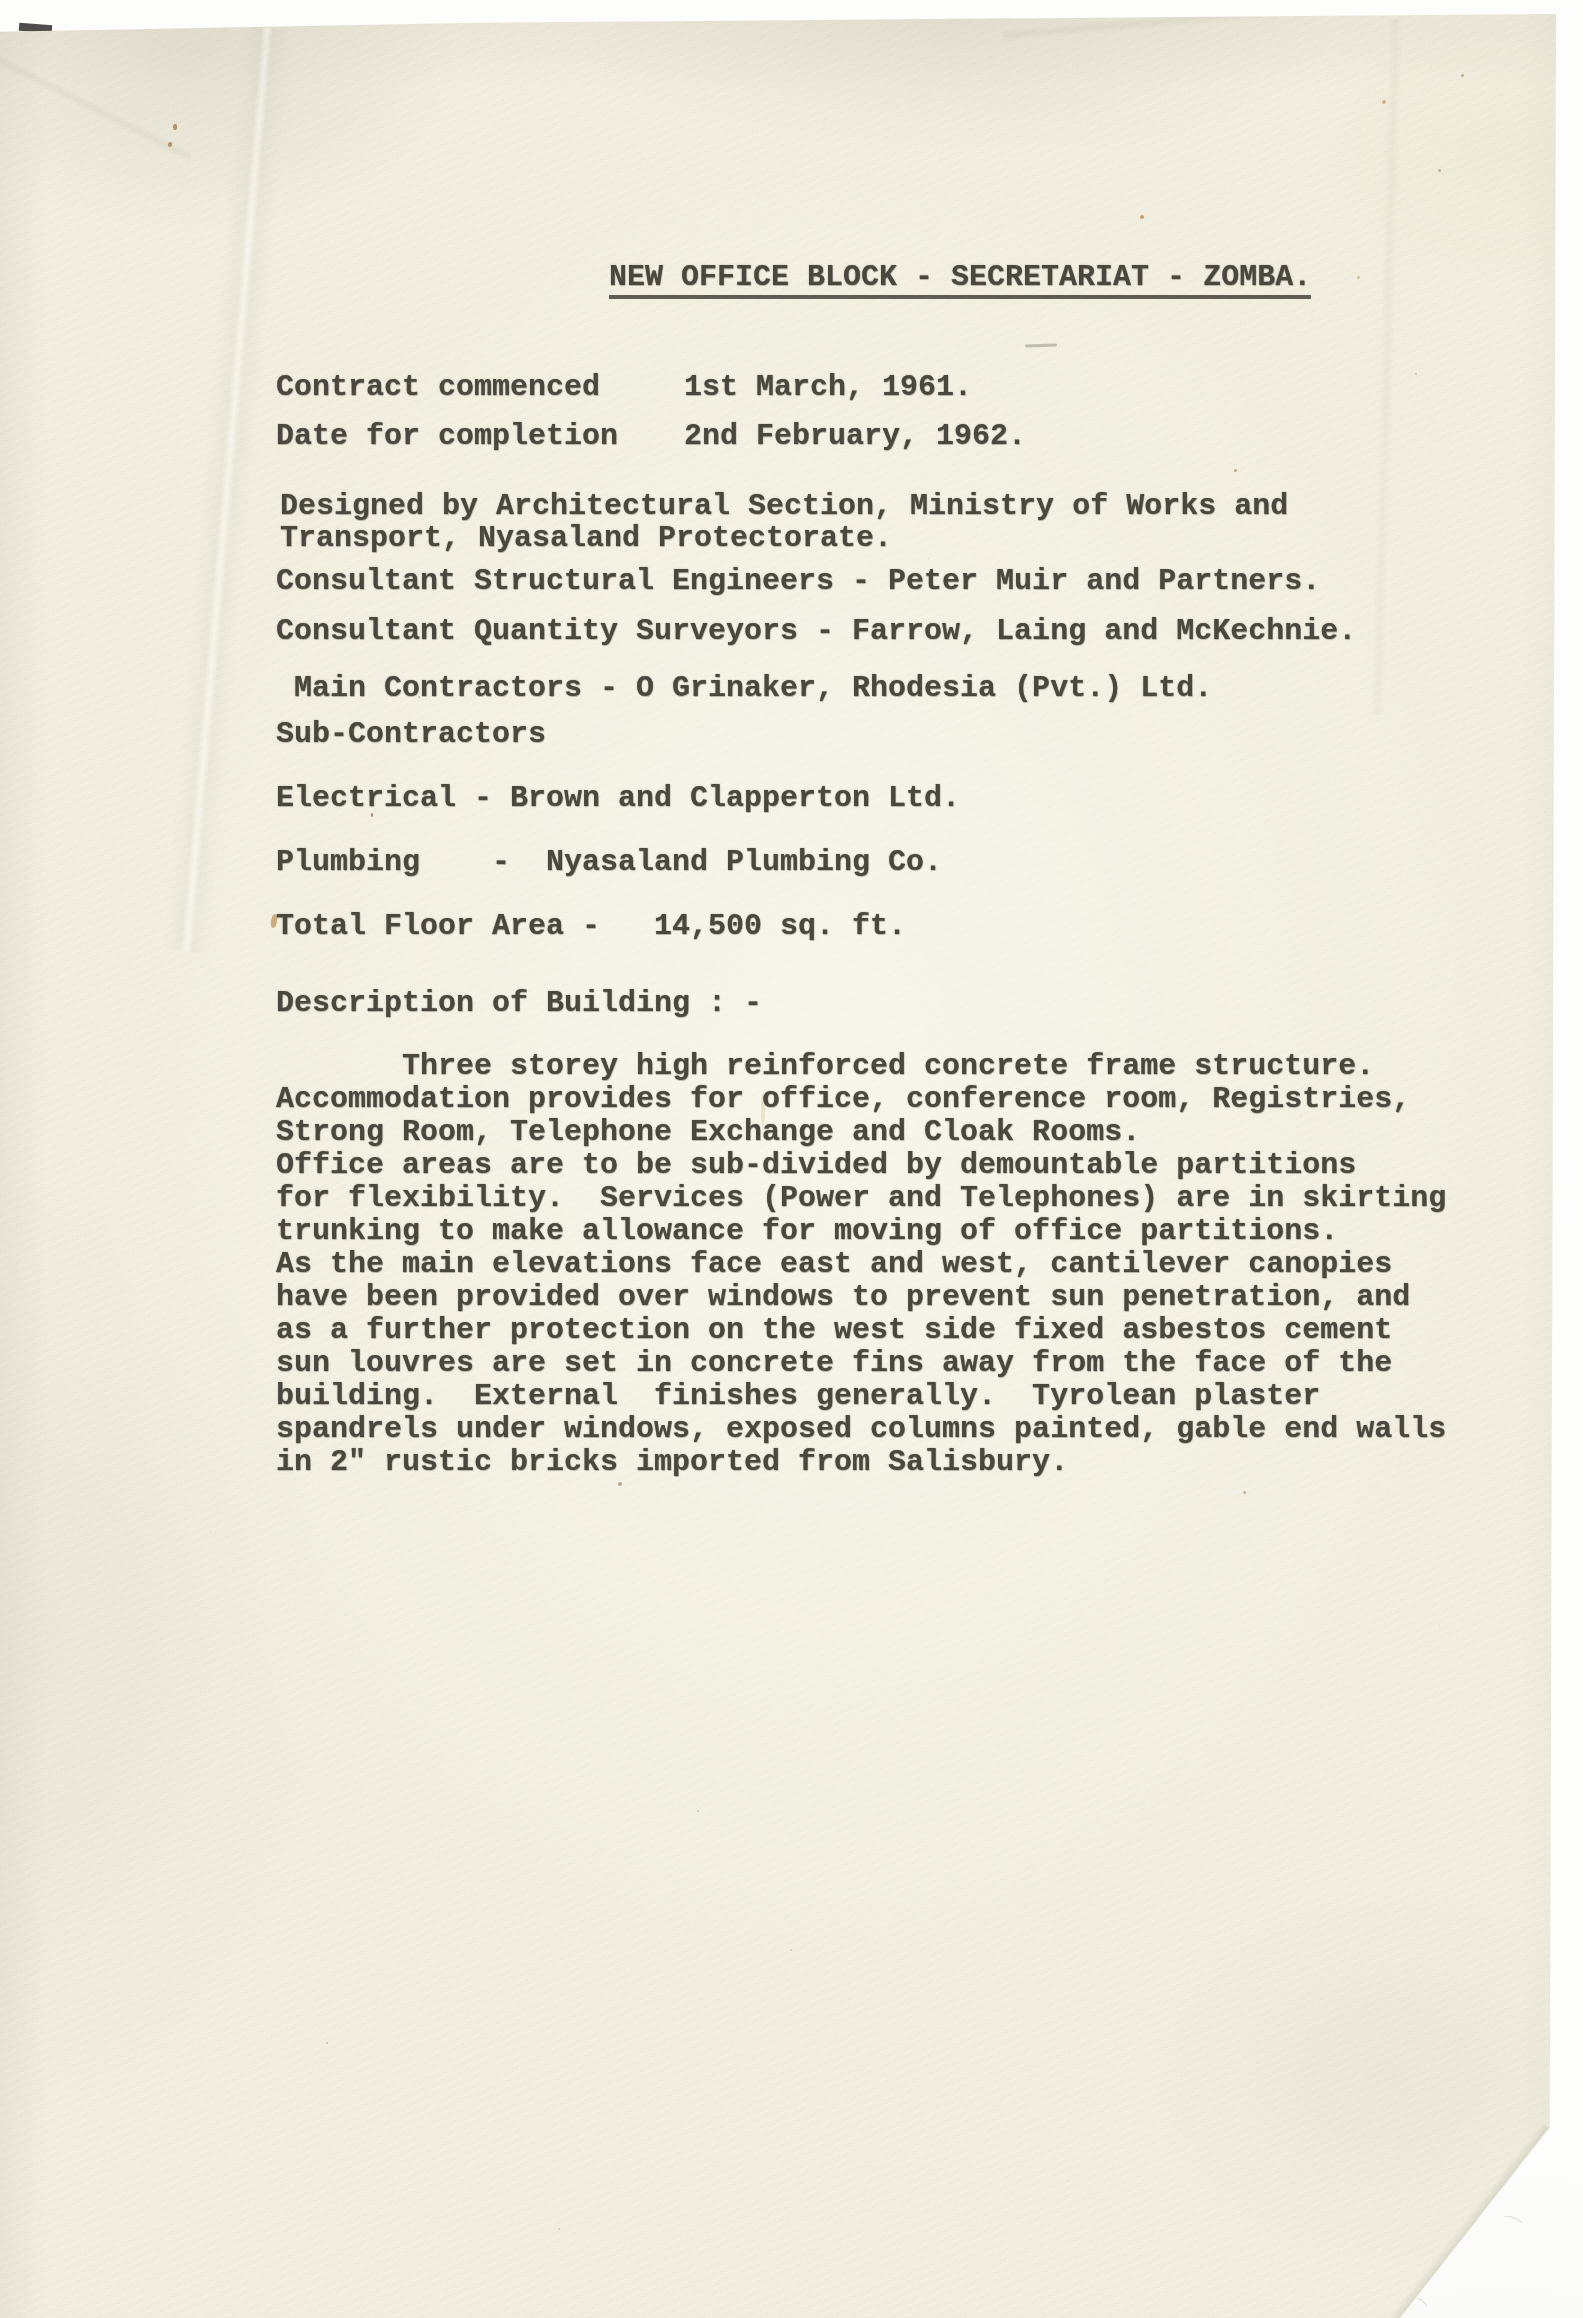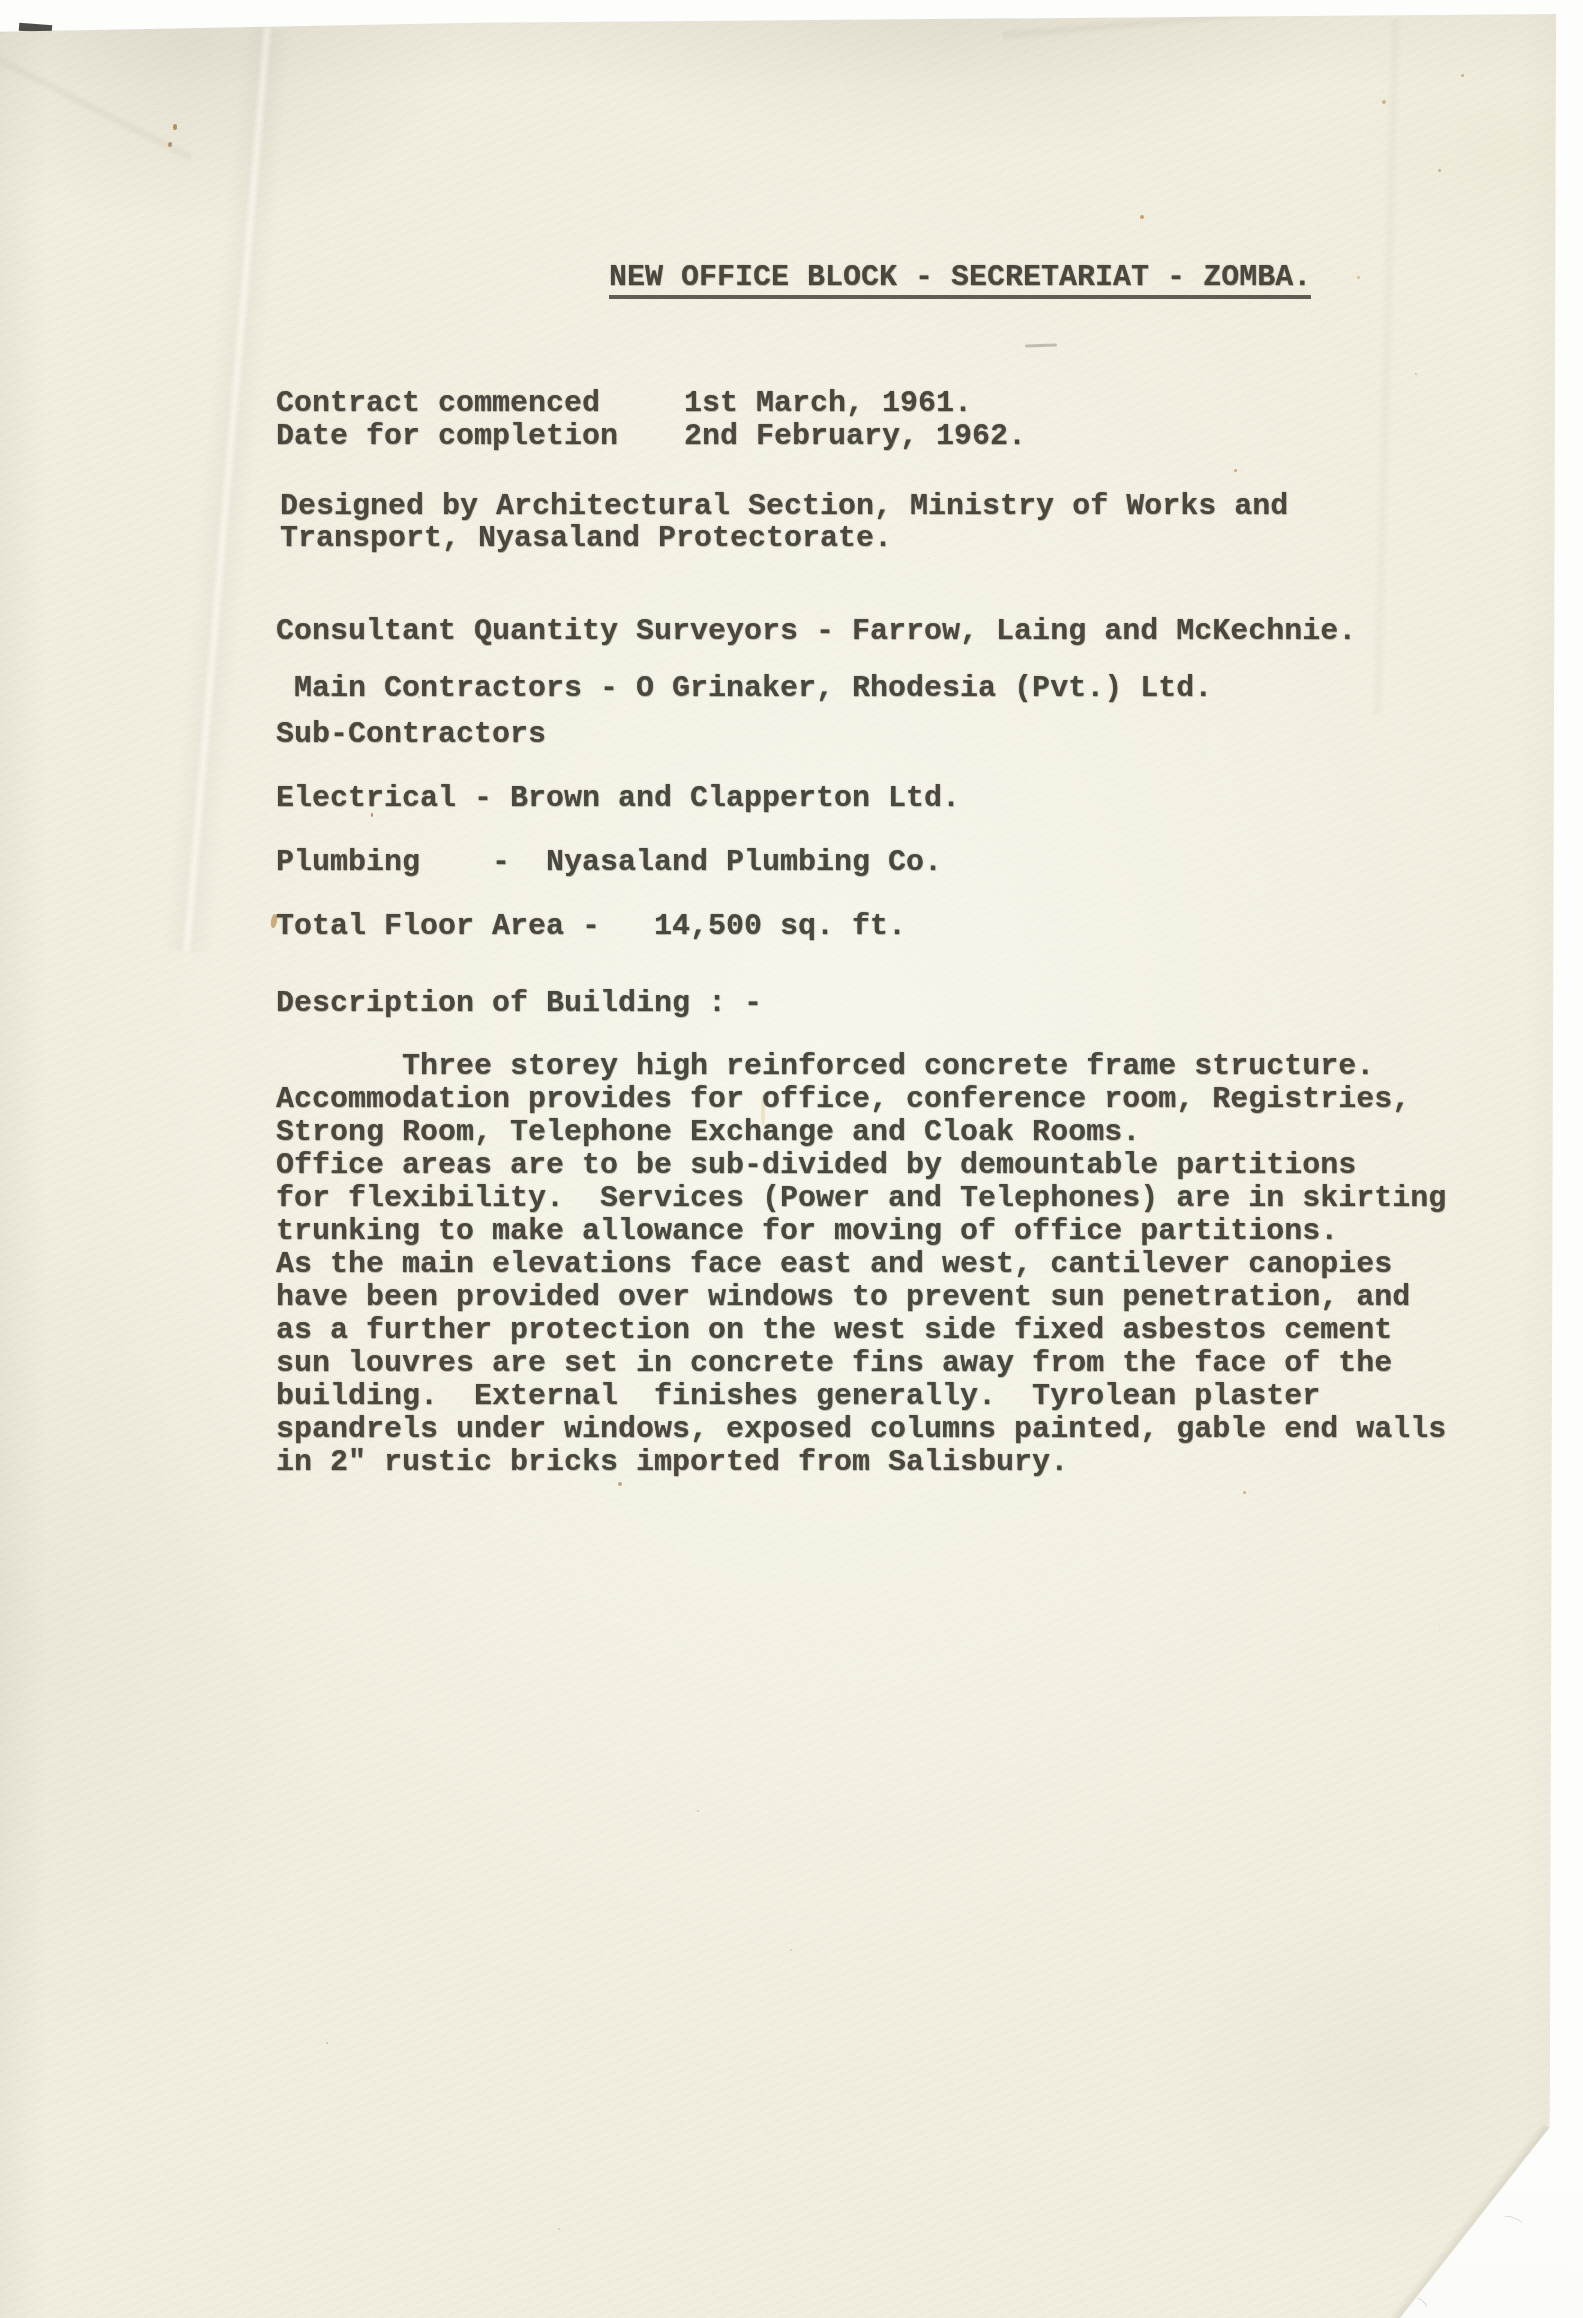--- a/index.html
+++ b/index.html
@@ -167,33 +167,34 @@
 
     <div class="pencil" style="left:1025px; top:344px; width:32px; height:2.8px; background:rgba(115,112,100,.4); transform:rotate(-2deg); border-radius:1.4px;"></div>
 
     <div class="doc">
 
       <div class="txt doc-title">
         <span>NEW OFFICE BLOCK - SECRETARIAT - ZOMBA.</span>
       </div>
 
 
-      <div class="row" style="top:387px;">
+      <div class="row" style="top:371px;">
         <span class="txt lbl">Contract commenced</span>
         <span class="txt val">1st March, 1961.</span>
       </div>
 
       <div class="row" style="top:420px;">
         <span class="txt lbl">Date for completion</span>
         <span class="txt val">2nd February, 1962.</span>
       </div>
 
       <div class="txt" style="left:280px; top:490px;">Designed by Architectural Section, Ministry of Works and
 Transport, Nyasaland Protectorate.</div>
 
+      <div class="txt" style="left:276px; top:565px;">Consultant Structural Engineers - Peter Muir and Partners.</div>
 
       <div class="txt" style="left:276px; top:615px;">Consultant Quantity Surveyors - Farrow, Laing and McKechnie.</div>
 
       <div class="txt" style="left:276px; top:672px;"> Main Contractors - O Grinaker, Rhodesia (Pvt.) Ltd.</div>
 
       <div class="txt" style="left:276px; top:718px;">Sub-Contractors</div>
 
       <div class="txt" style="left:276px; top:782px;">Electrical - Brown and Clapperton Ltd.</div>
 
       <div class="txt" style="left:276px; top:846px;">Plumbing    -  Nyasaland Plumbing Co.</div>

